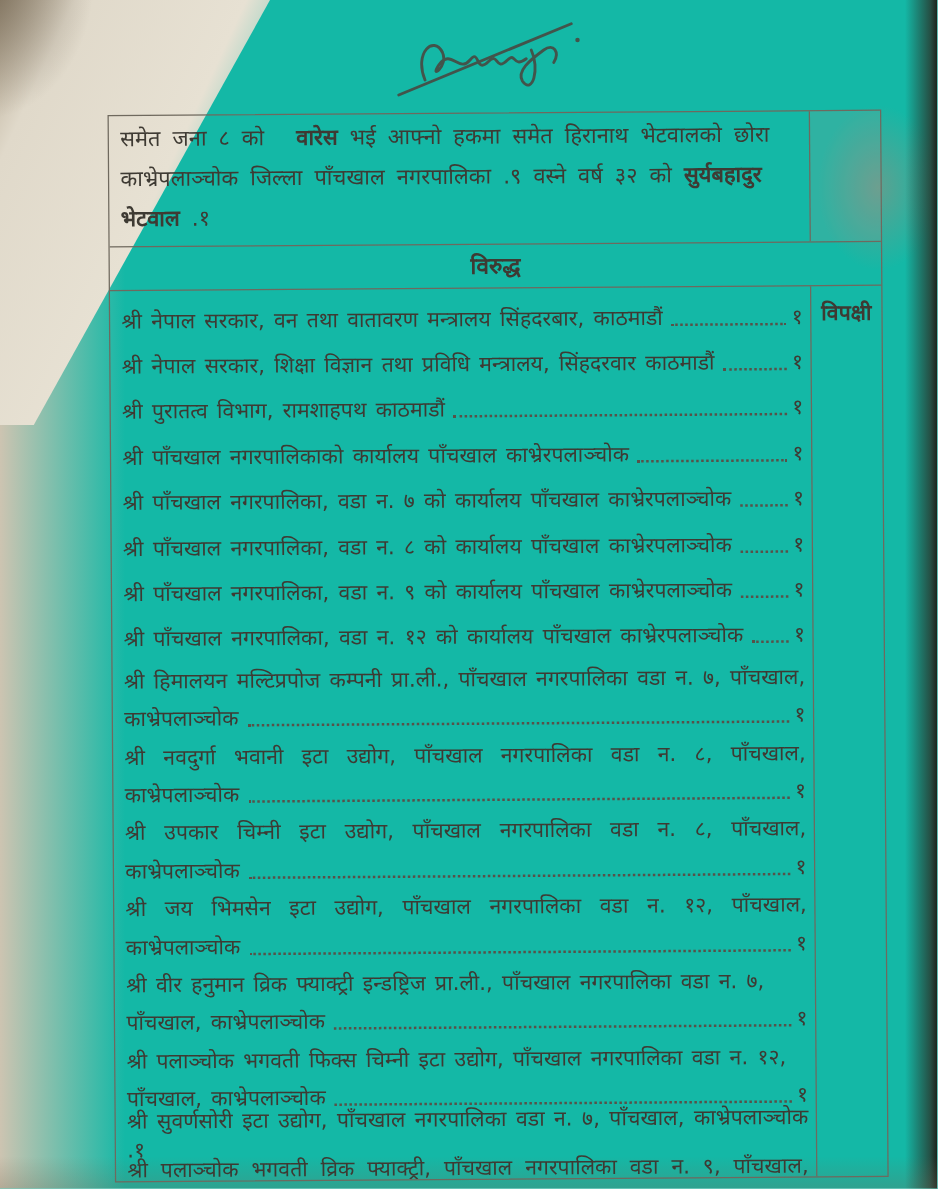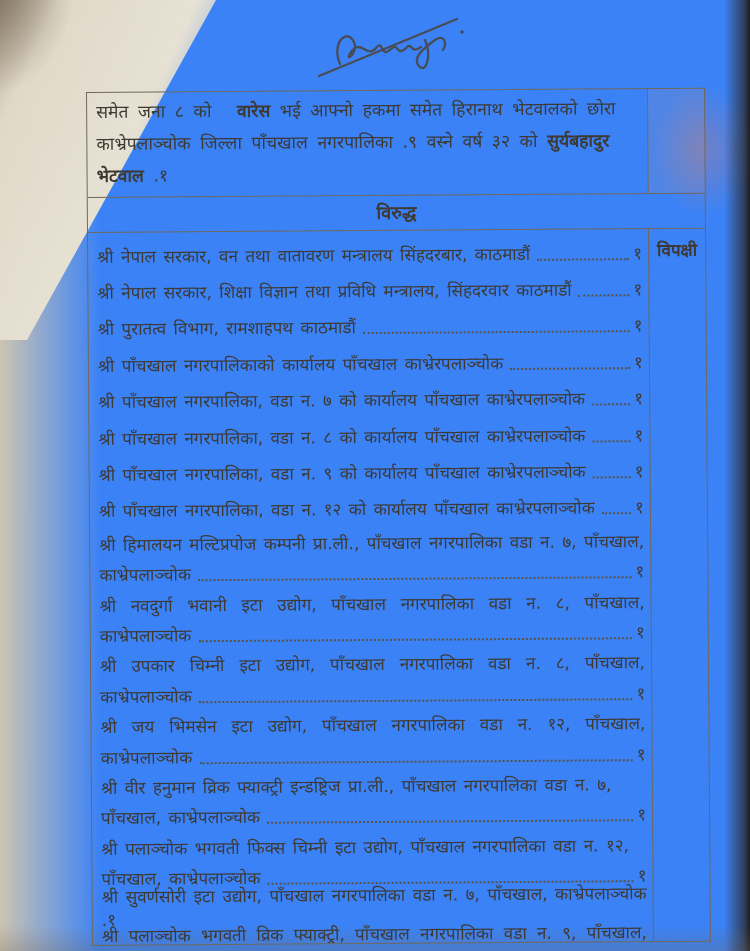--- a/index.html
+++ b/index.html
@@ -1,17 +1,17 @@
 <!DOCTYPE html>
 <html><head>
 <meta charset="utf-8">
 <style>
   html,body{margin:0;padding:0;}
   body{width:750px;height:951px;font-family:"DejaVu Sans",sans-serif;}
-  .photo{position:relative;width:750px;height:951px;background:#3b82f6;overflow:hidden;}
+  .photo{position:relative;width:750px;height:951px;background:#14b8a6;overflow:hidden;}
 
   
   .shade-left{position:absolute;left:0;top:0;width:100px;height:100%;
     background:linear-gradient(to right,#cdc4b1,rgba(205,196,177,0));}
   .fold-topleft{position:absolute;left:0;top:0;width:270px;height:340px;
     background:linear-gradient(115deg,#b4a791 0%,#e0d9ca 14%,#e7e1d3 46%,rgba(231,225,211,0) 74%);
     clip-path:polygon(0 0,80% 0,10% 100%,0 100%);}
   .corner-dark{position:absolute;left:-34px;top:-44px;width:110px;height:140px;
     background:radial-gradient(ellipse at 20% 20%,rgba(85,72,54,.6),transparent 70%);}
   .edge-right{position:absolute;right:0;top:0;width:26px;height:100%;

